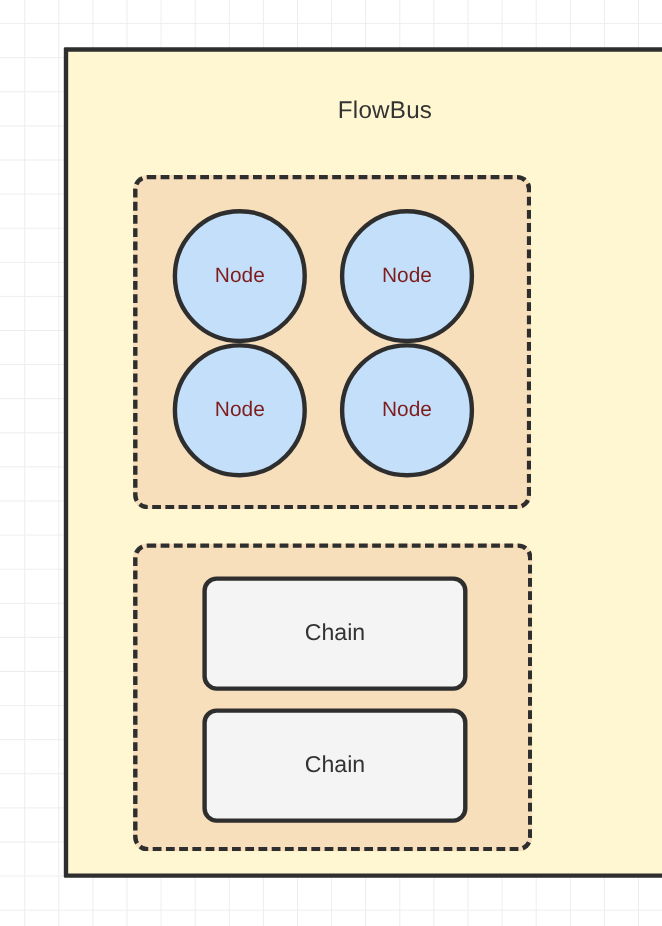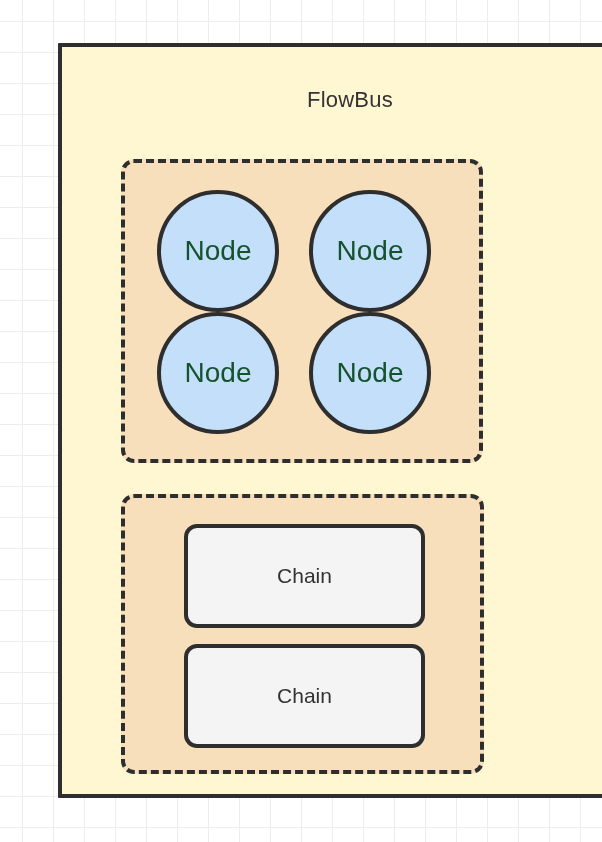--- a/index.html
+++ b/index.html
@@ -81,23 +81,23 @@
     height: 122px;
     border-radius: 50%;
     background: #c3dffa;
     border: 4px solid #2e2e2e;
     display: flex;
     align-items: center;
     justify-content: center;
   }
 
   .node-label {
-    font-size: 28px;
+    font-size: 19px;
     line-height: 24px;
-    color: #14532d;
+    color: #7f1d1d;
     user-select: none;
   }
 
   
   .chain-box {
     position: absolute;
     box-sizing: border-box;
     width: 241px;
     height: 104px;
     background: #f4f4f4;

